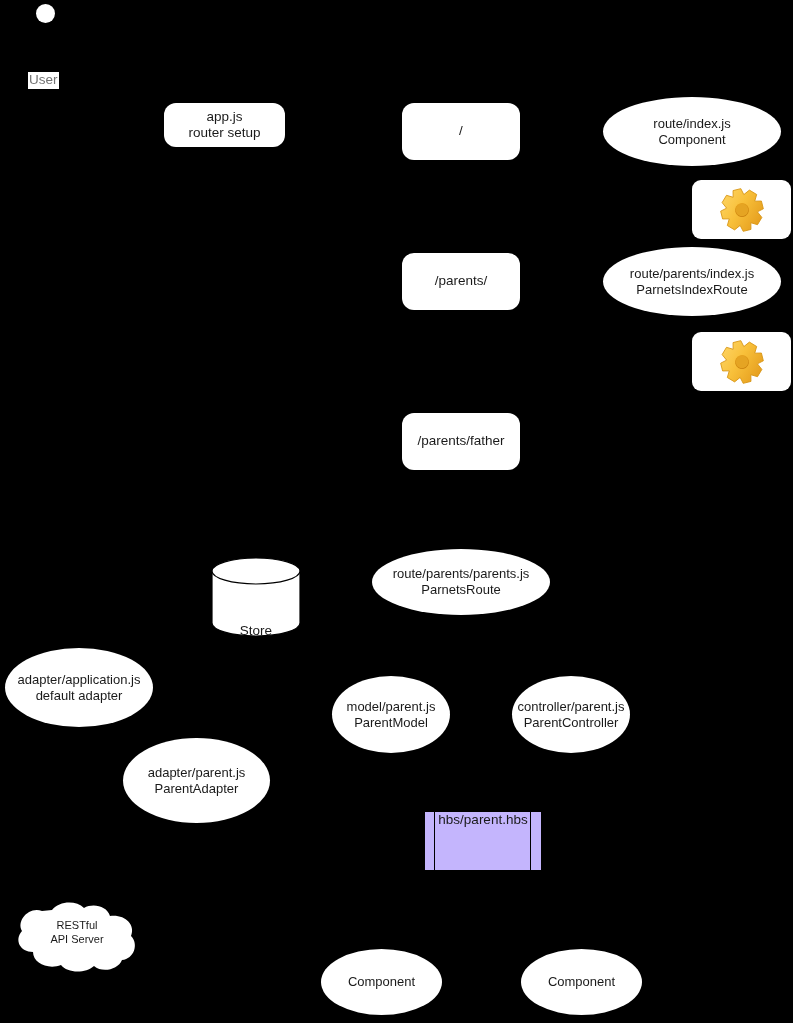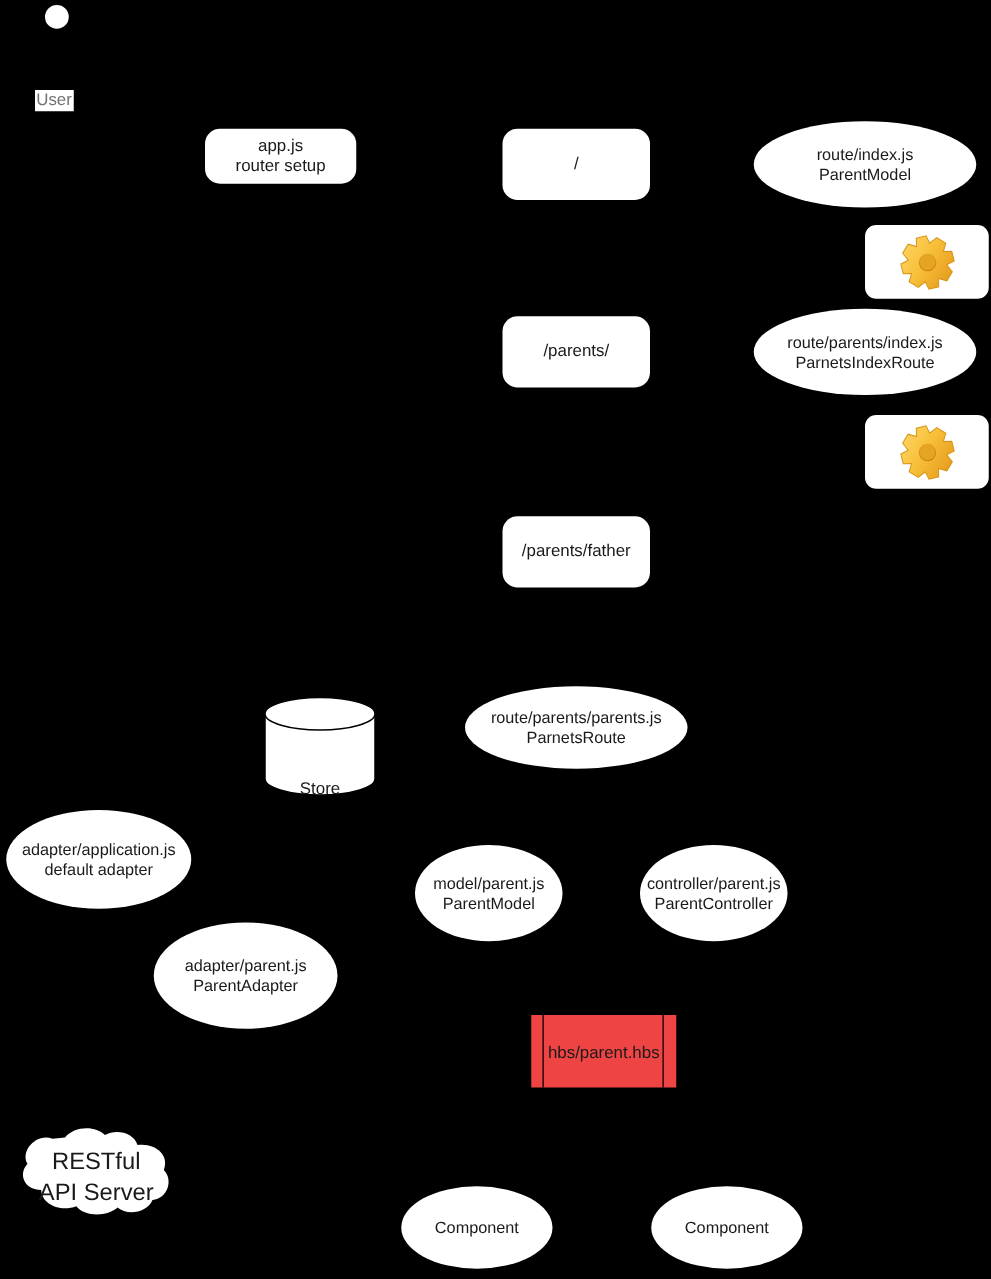--- a/index.html
+++ b/index.html
@@ -97,24 +97,24 @@
     top: 30px;
     text-align: center;
     font-size: 13.5px;
     color: #1a1a1a;
     margin-top: 36px;
   }
 
   
   .subproc {
     position: absolute;
-    background: #ef4444;
+    background: #c4b5fd;
     box-sizing: border-box;
     display: flex;
-    align-items: center;
+    align-items: flex-start;
     justify-content: center;
     font-size: 13.5px;
     color: #1a1a1a;
   }
   .subproc .bar {
     position: absolute;
     top: 0;
     bottom: 0;
     width: 1px;
     background: #000000;
@@ -125,21 +125,21 @@
   
   .cloud {
     position: absolute;
   }
   .cloud svg { display: block; }
   .cloud .cloud-label {
     position: absolute;
     left: 0; right: 0;
     top: 18px;
     text-align: center;
-    font-size: 19px;
+    font-size: 11px;
     color: #1a1a1a;
     line-height: 1.3;
     white-space: pre-line;
   }
 </style>
 </head>
 <body>
 
 <div id="canvas">
 
@@ -152,21 +152,21 @@
     <span class="lbl">app.js
 router setup</span>
   </div>
 
   <div class="node rrect" style="left:402px; top:103px; width:118px; height:57px;">
     <span class="lbl">/</span>
   </div>
 
   <div class="node ellipse" style="left:603px; top:97px; width:178px; height:69px;">
     <span class="lbl">route/index.js
-ParentModel</span>
+Component</span>
   </div>
 
   <div class="gearcard" style="left:692px; top:180px; width:99px; height:59px;">
     <svg width="52" height="50" viewBox="0 0 52 50">
       <defs>
         <linearGradient id="gg1" x1="0" y1="0" x2="1" y2="1">
           <stop offset="0%" stop-color="#ffd86b"></stop>
           <stop offset="45%" stop-color="#f8c03a"></stop>
           <stop offset="100%" stop-color="#e09416"></stop>
         </linearGradient>

